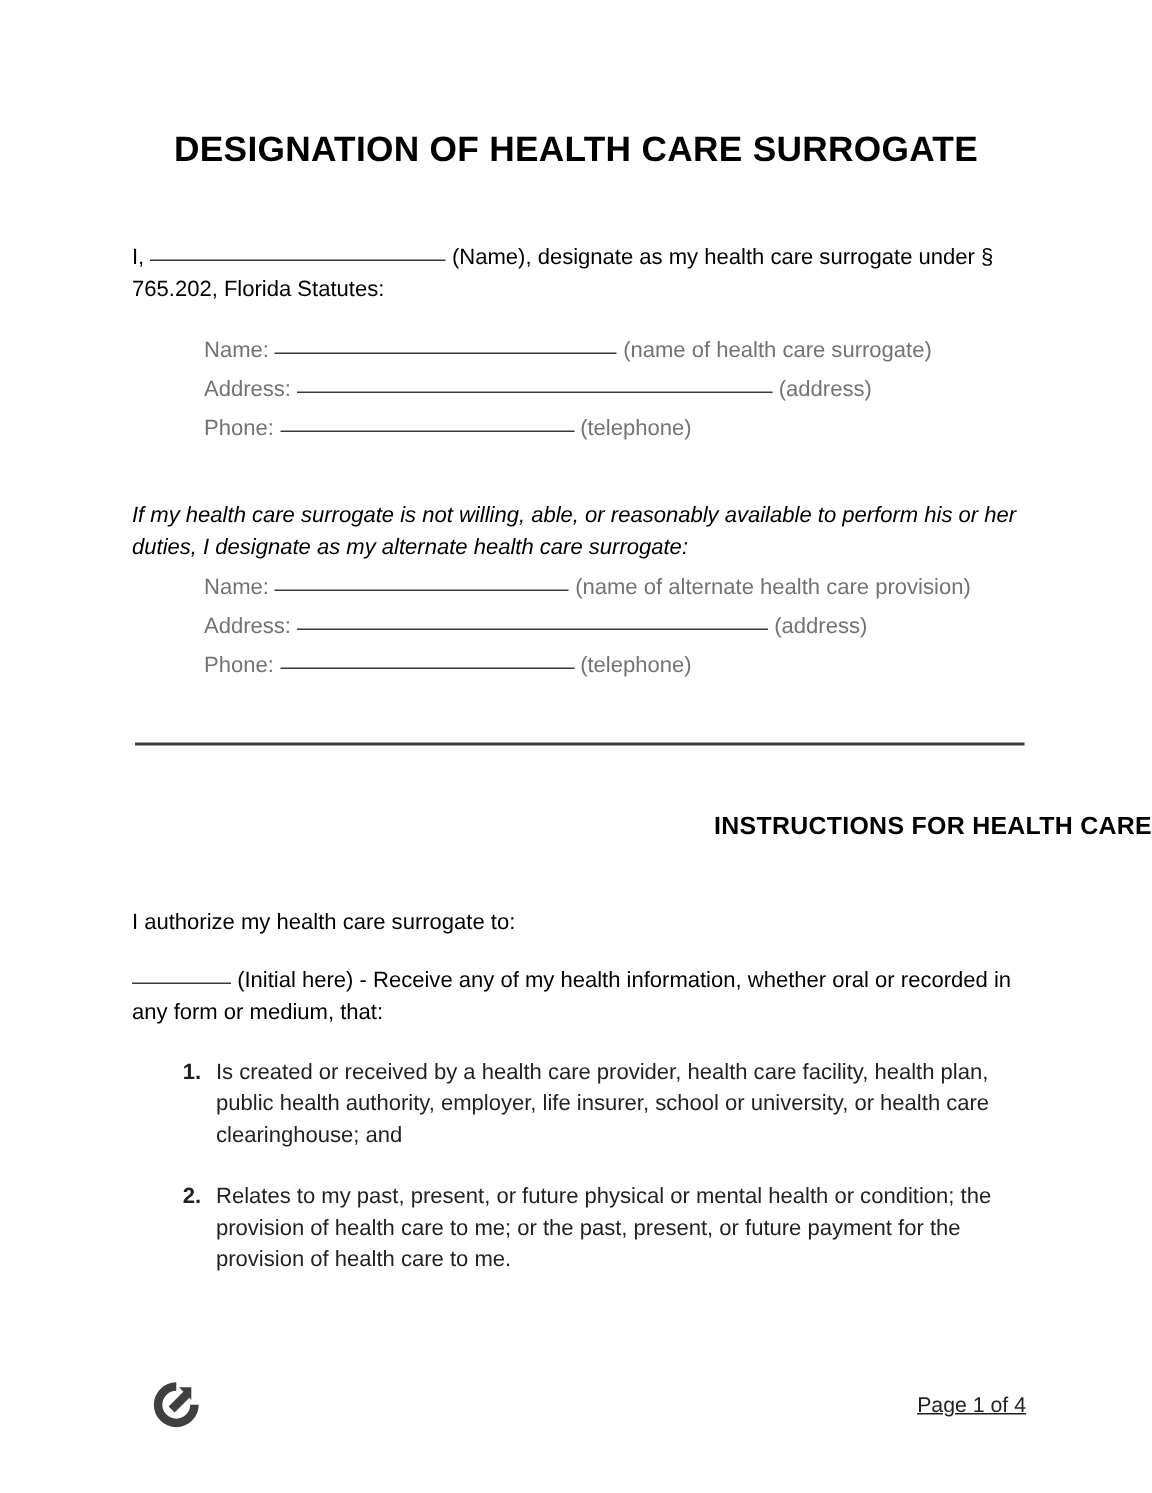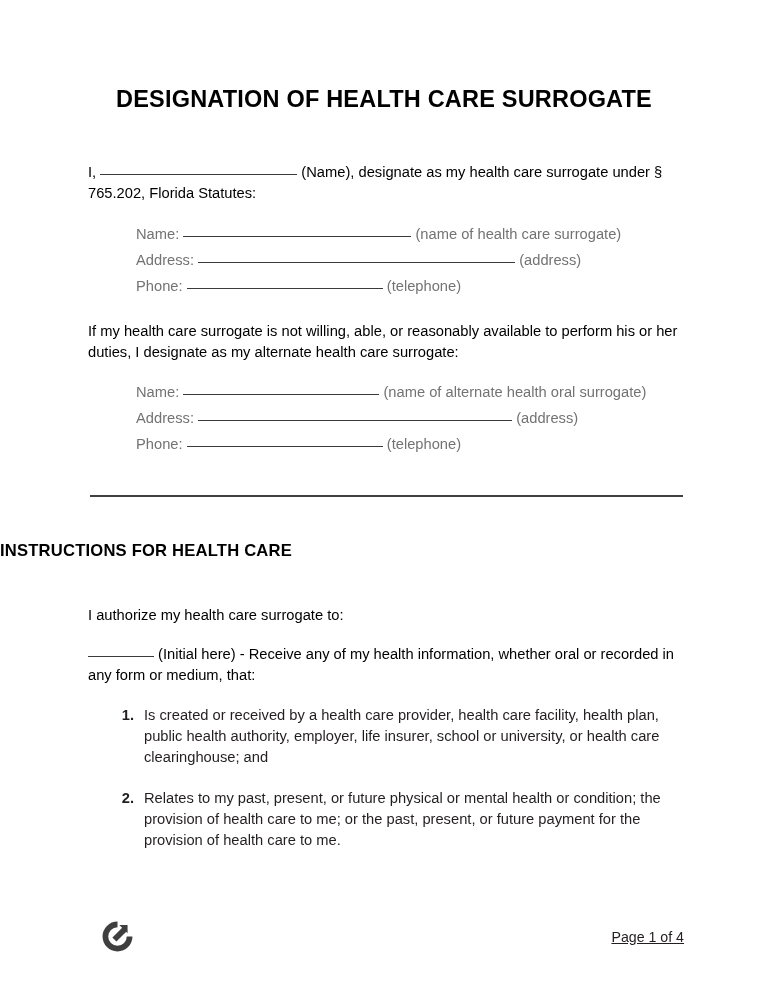--- a/index.html
+++ b/index.html
@@ -65,37 +65,37 @@
     font-size: 14.7px;
     line-height: 1.76;
     color: #737373;
     white-space: nowrap;
   }
   .fg-primary   { top: 222px; }
   .fg-alternate { top: 380px; }
   .field-row { height: 26px; }
   .field-label { display: inline-block; }
 
-  .alt-intro { top: 321px; }
+  .alt-intro { top: 334px; font-style: italic; }
 
   .divider {
     position: absolute;
     left: 90px;
     top: 495px;
     width: 593px;
     height: 0;
     border-top: 2px solid #3f3f3f;
   }
 
   .section-heading {
     position: absolute;
     left: 0;
     right: 0;
     top: 541px;
-    text-align: left;
+    text-align: right;
     font-size: 16.6px;
     font-weight: bold;
     letter-spacing: 0.2px;
     color: #000000;
   }
 
   .authorize { top: 605px; }
   .initial-para { top: 644px; }
 
   .num-list {
@@ -169,21 +169,21 @@
       <span>(telephone)</span>
     </div>
   </div>
 
   <div class="body-block alt-intro">If my health care surrogate is not willing, able, or reasonably available to perform his or her duties, I designate as my alternate health care surrogate:</div>
 
   <div class="field-group fg-alternate">
     <div class="field-row">
       <span class="field-label">Name:</span>
       <span class="blank a-name"></span>
-      <span>(name of alternate health oral surrogate)</span>
+      <span>(name of alternate health care provision)</span>
     </div>
     <div class="field-row">
       <span class="field-label">Address:</span>
       <span class="blank a-address"></span>
       <span>(address)</span>
     </div>
     <div class="field-row">
       <span class="field-label">Phone:</span>
       <span class="blank a-phone"></span>
       <span>(telephone)</span>

